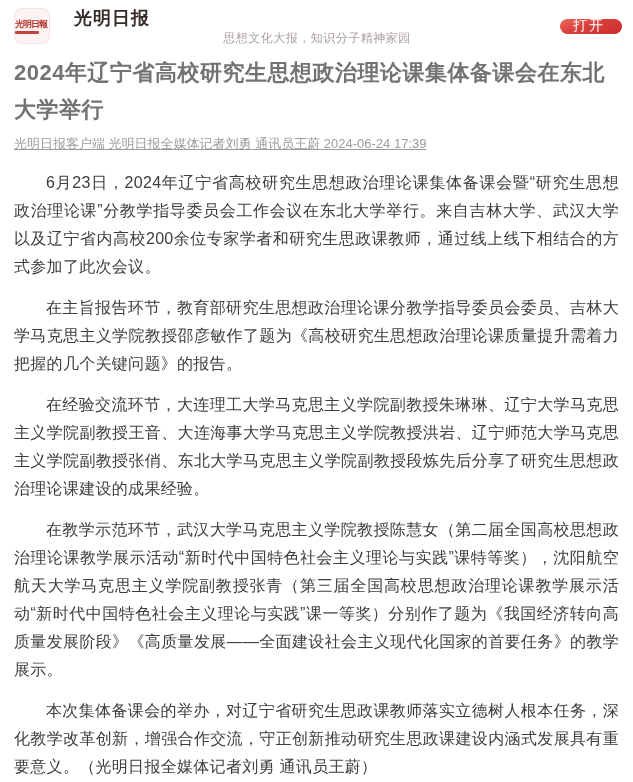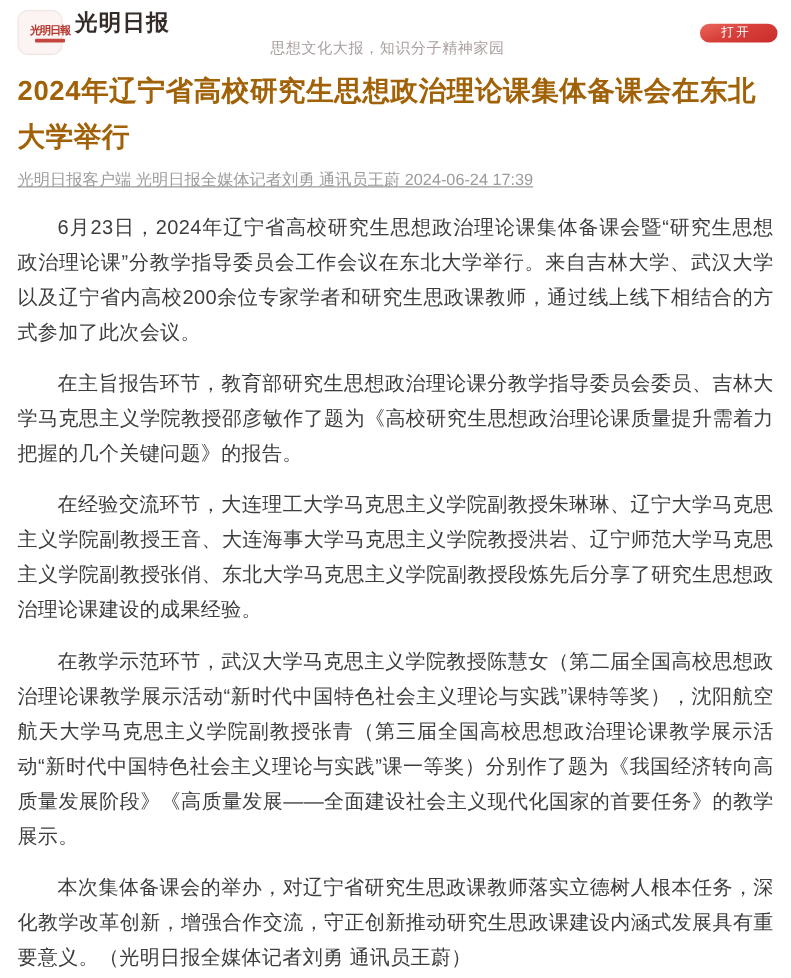--- a/index.html
+++ b/index.html
@@ -21,42 +21,41 @@
     background: #ffffff;
   }
   .logo-box {
     width: 36px;
     height: 36px;
     border-radius: 8px;
     background: #fbf4f3;
     border: 1px solid #f1e4e2;
     display: flex;
     flex-direction: column;
-    align-items: center;
+    align-items: flex-start;
     justify-content: center;
     flex: 0 0 auto;
-    padding-left: 16px;
   }
   .logo-text {
     font-family: "Liberation Serif", serif;
     font-size: 9px;
     line-height: 10px;
     font-weight: 700;
     color: #b5342c;
     letter-spacing: -1px;
     white-space: nowrap;
   }
   .logo-bar {
     width: 24px;
     height: 3px;
     margin-top: 2px;
     background: #c4453d;
     border-radius: 1px;
   }
-  .app-info { margin-left: 10px; flex: 1 1 auto; min-width: 0; }
+  .app-info { margin-left: 24px; flex: 1 1 auto; min-width: 0; }
   .app-name {
     font-family: "Liberation Serif", serif;
     font-size: 18px;
     line-height: 20px;
     font-weight: 700;
     color: #352c29;
     letter-spacing: 1px;
   }
   .app-tagline {
     margin-top: 3px;
@@ -67,38 +66,38 @@
     text-align: center;
   }
   .open-btn {
     flex: 0 0 auto;
     width: 62px;
     height: 15px;
     border: none;
     border-radius: 15px;
     background: linear-gradient(160deg, #ea675d 0%, #d8403a 45%, #c92c2c 100%);
     color: #ffffff;
-    font-size: 10px;
+    font-size: 14px;
     font-family: inherit;
     letter-spacing: 2px;
     display: flex;
     align-items: center;
     justify-content: center;
     padding-left: 2px;
     cursor: pointer;
   }
 
   
   .article { padding: 0 14px; }
   .article-title {
     margin: 2px 0 0 0;
     font-size: 22px;
     line-height: 37px;
     font-weight: 600;
-    color: #a16207;
+    color: #737373;
     letter-spacing: 0.5px;
   }
   .article-byline {
     margin-top: 8px;
     font-size: 13px;
     line-height: 15px;
     color: #9b9b9b;
     text-decoration: underline;
   }
   .article-body { margin-top: 18px; }

